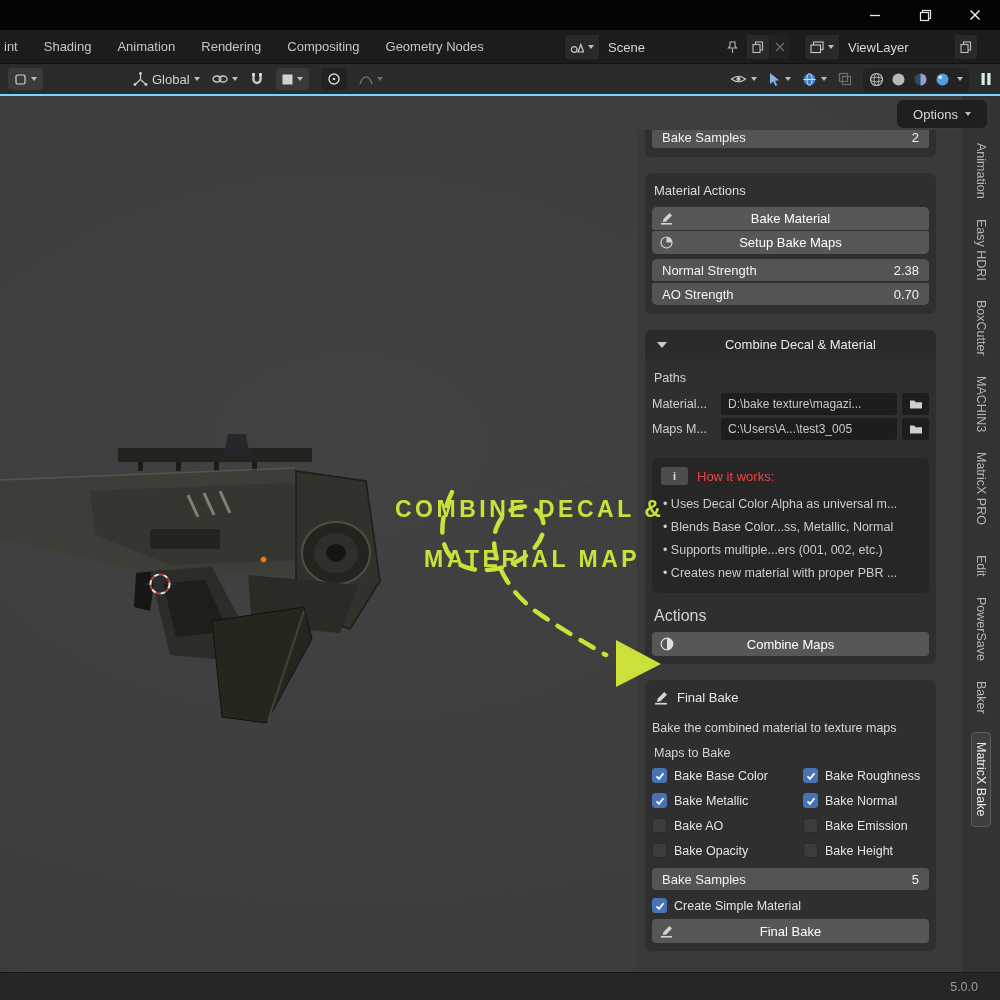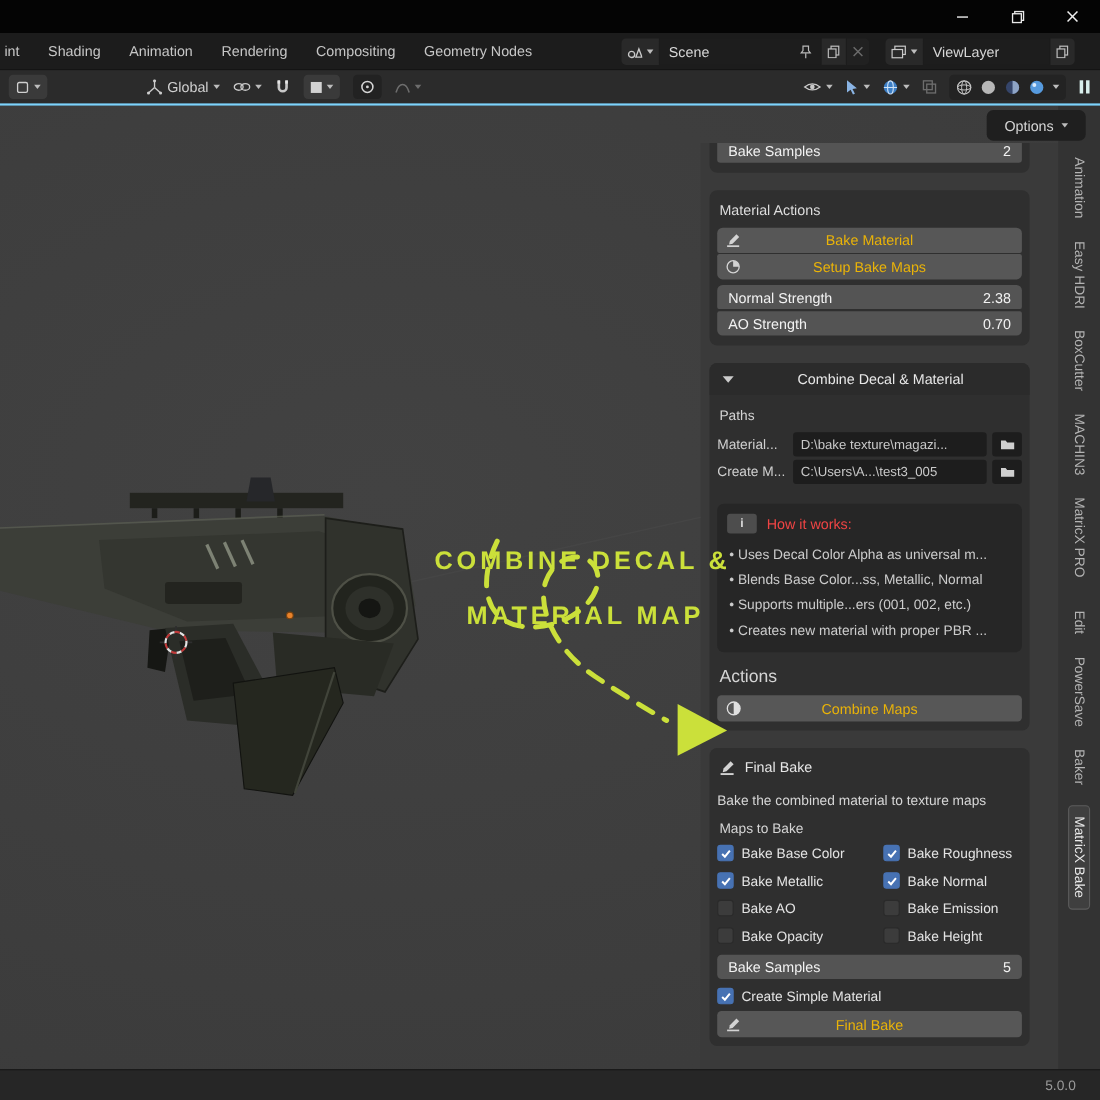--- a/index.html
+++ b/index.html
@@ -38,21 +38,21 @@
   .annot.l2{left:424px;top:450px;font-size:23px;letter-spacing:3.5px}
   .arrow-overlay{position:absolute;left:0;top:0;width:1000px;height:1000px;pointer-events:none;z-index:44}
   .options-btn{position:absolute;top:100px;left:897px;width:90px;height:28px;background:#1f1f1f;border:none;border-radius:6px;
                color:#d6d6d6;font-size:13px;font-family:inherit;display:flex;align-items:center;justify-content:center;gap:7px;z-index:30}
   
   .npanel{position:absolute;left:637px;top:130px;width:325px;height:842px;background:#3a3a3a;padding:0 26px 0 8px;overflow:hidden;z-index:10}
   .pbox{background:#2f2f2f;border-radius:7px;padding:7px;margin-bottom:16px}
   .pbox.cut-top{margin-top:-10px;border-radius:0 0 7px 7px;padding-top:6px}
   .box-title{color:#dddddd;padding:3px 2px 9px}
   .btn{height:23px;background:#575757;border-radius:3px;display:flex;align-items:center;justify-content:center;
-       color:#eab308;position:relative;margin-bottom:1px;width:100%;border:none;font-family:inherit;font-size:13px}
+       color:#ffffff;position:relative;margin-bottom:1px;width:100%;border:none;font-family:inherit;font-size:13px}
   .btn .bicon{position:absolute;left:8px;display:flex}
   .btn.rt{border-radius:5px 5px 2px 2px}.btn.rb{border-radius:2px 2px 5px 5px;margin-bottom:0}
   .slider{height:22px;background:#545454;border-radius:3px;display:flex;align-items:center;justify-content:space-between;
           padding:0 10px;color:#f2f2f2;margin-bottom:2px}
   .slider.rt{border-radius:5px 5px 2px 2px}.slider.rb{border-radius:2px 2px 5px 5px}
   .spacer5{height:5px}
   .chdr{display:flex;align-items:center;gap:10px;background:#2b2b2b;margin:-7px -7px 0;padding:7px 12px;border-radius:7px 7px 0 0;color:#e8e8e8}
   .tri-down{width:0;height:0;border-left:5px solid transparent;border-right:5px solid transparent;border-top:6px solid #cccccc}
   .chdr-title{flex:1;text-align:center}
   .plabel{font-size:12.5px;color:#d4d4d4;padding:12px 2px 8px}
@@ -402,21 +402,21 @@
         <div class="pathinput">
           <span>D:\bake texture\magazi...</span>
         </div>
         <button class="folder-btn">
           <svg width="14" height="11" viewBox="0 0 14 11">
               <path d="M1 1.5h4.2l1.4 1.8H13v6.2H1z" fill="#cfcfcf"></path>
             </svg>
         </button>
       </div>
       <div class="pathrow">
-        <span class="pathlabel">Create M...</span>
+        <span class="pathlabel">Maps M...</span>
         <div class="pathinput">
           <span>C:\Users\A...\test3_005</span>
         </div>
         <button class="folder-btn">
           <svg width="14" height="11" viewBox="0 0 14 11">
               <path d="M1 1.5h4.2l1.4 1.8H13v6.2H1z" fill="#cfcfcf"></path>
             </svg>
         </button>
       </div>
 

